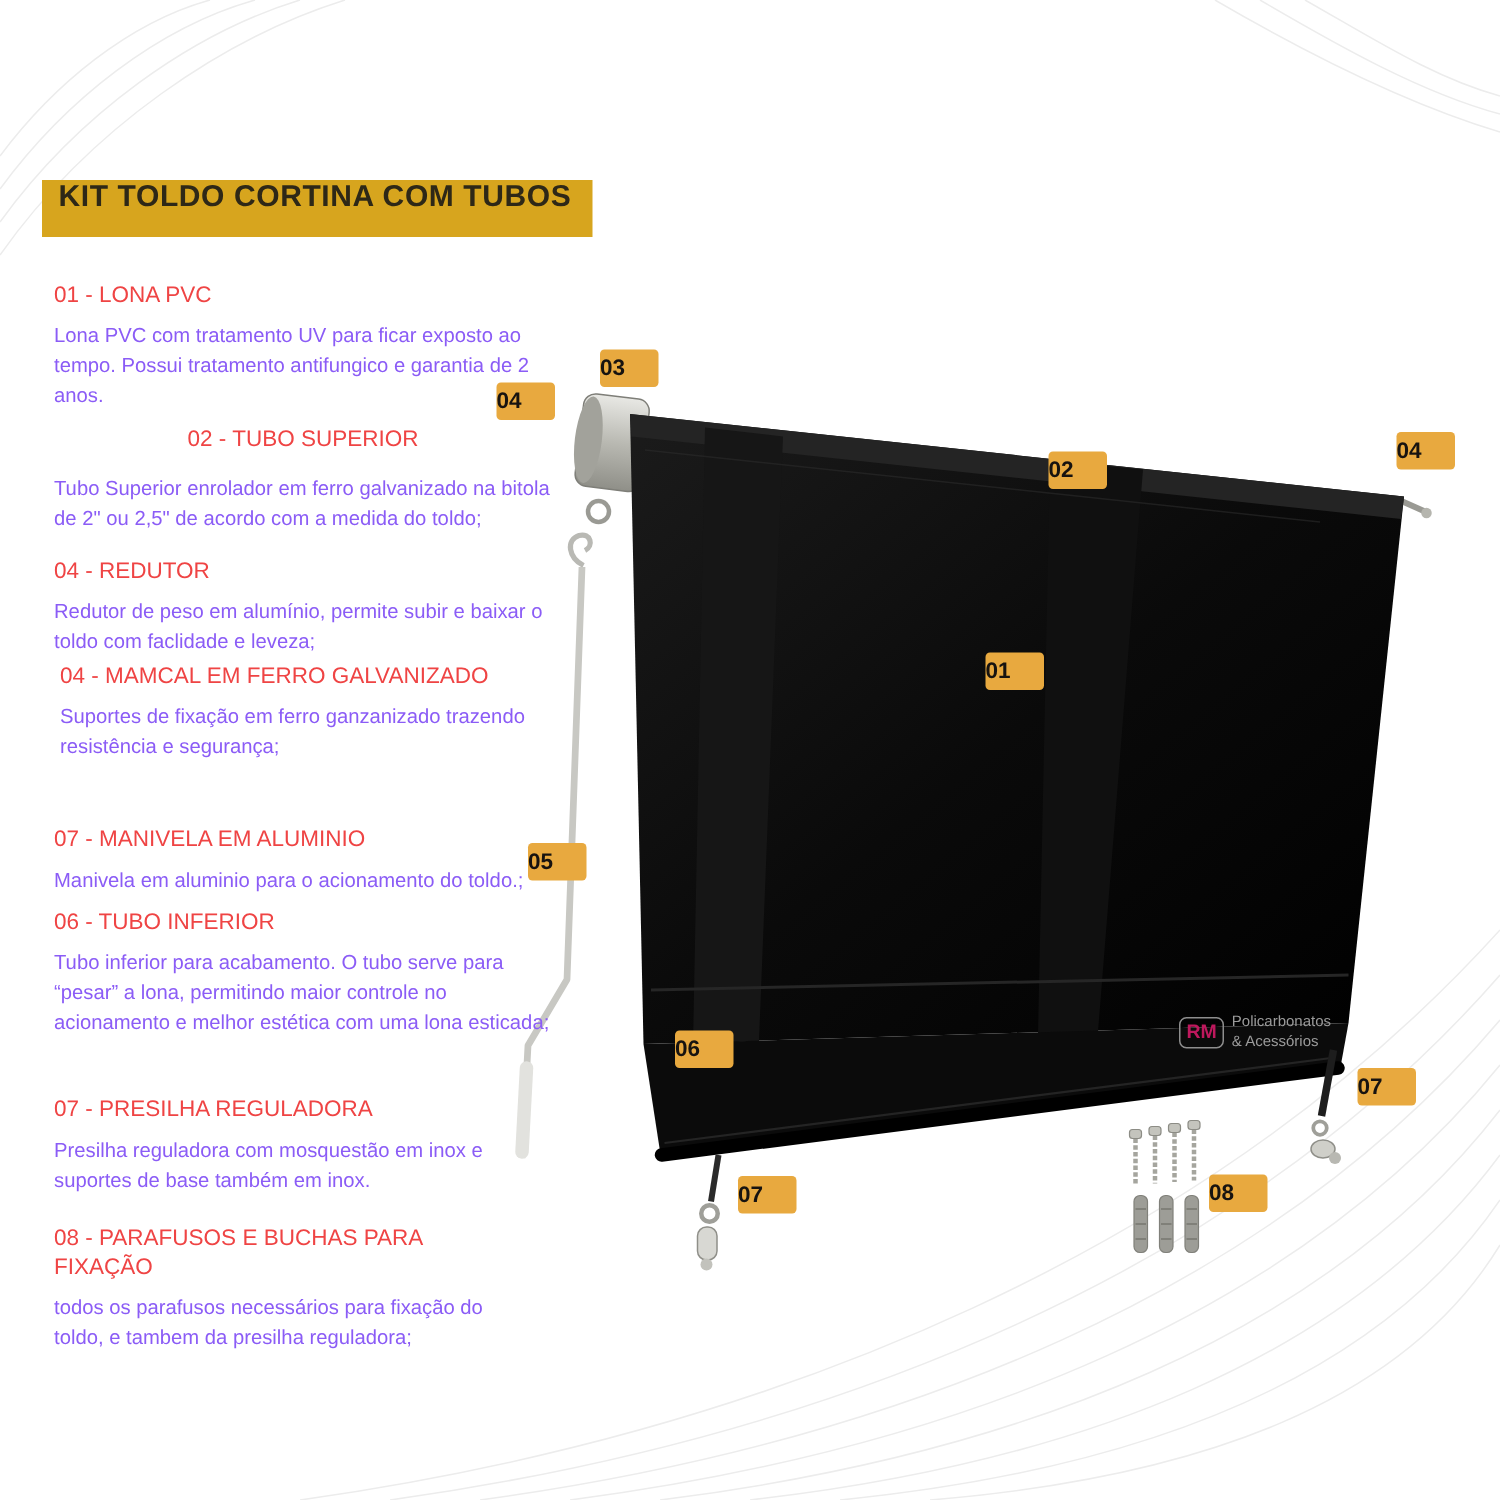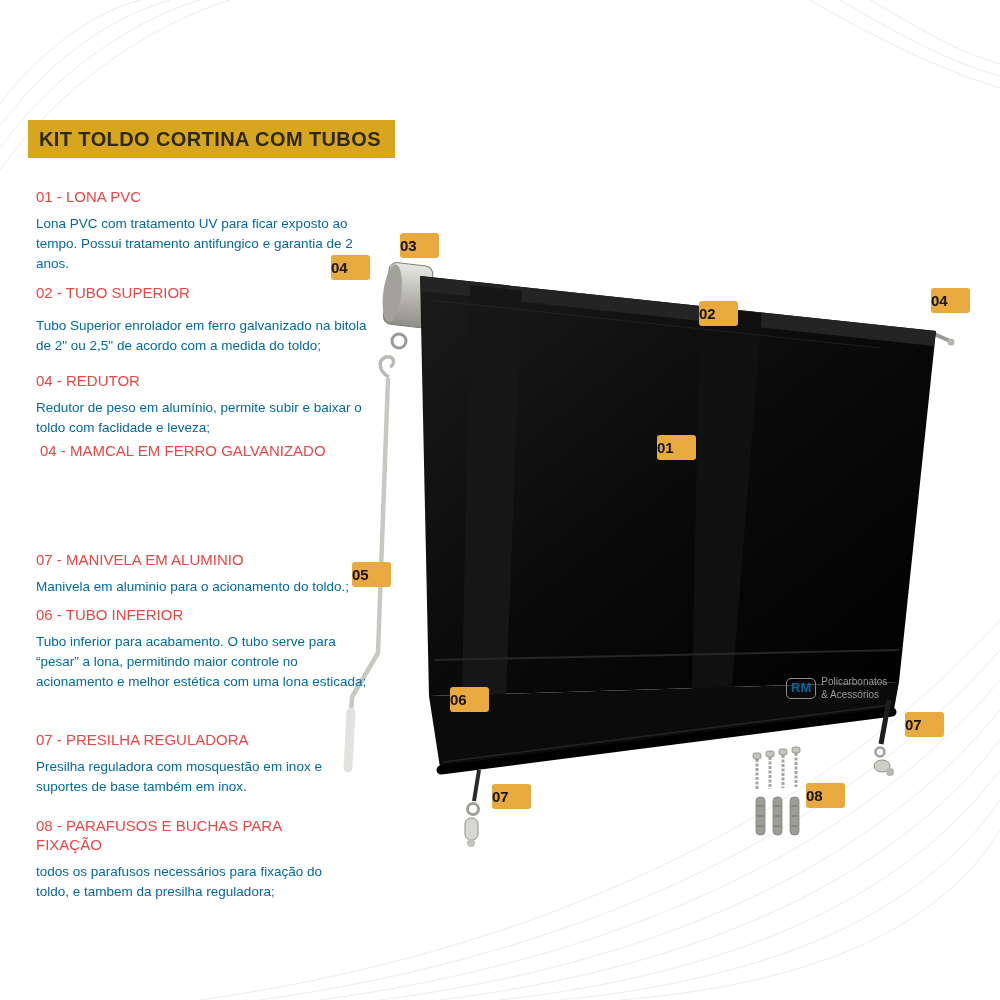--- a/index.html
+++ b/index.html
@@ -11,49 +11,49 @@
     overflow:hidden;
     color:#2b2b2b;
   }
   svg.decor, svg.illus { position:absolute; left:0; top:0; width:1000px; height:1000px; }
   svg.decor { z-index:0; }
   svg.illus { z-index:1; }
 
   .title-banner {
     position:absolute; left:28px; top:120px; height:38px;
     background:#D7A51E;
-    display:inline-flex; align-items:center;
+    display:inline-flex; 
     padding:0 14px 0 11px;
     z-index:2;
   }
   .title-banner h1 {
     font-size:20px; font-weight:700; color:#2e2817;
     letter-spacing:0.4px; white-space:nowrap;
   }
 
   .section { position:absolute; left:36px; width:332px; z-index:2; }
   .section h2 { font-size:15px; font-weight:400; color:#ef4444; margin-bottom:7px; line-height:1.25; }
-  .section.gap h2 { margin-bottom:13px; }
-  .section p { font-size:13.5px; color:#0369a1; line-height:1.5; }
+  .section.gap h2 { margin-bottom:13px;text-align:center; }
+  .section p { font-size:13.5px; color:#8b5cf6; line-height:1.5; }
   .section.indent { left:40px; }
 
   .badge {
     position:absolute; z-index:4;
     width:39px; padding:4px 0;
     background:#E8A93F; color:#171310;
     font-size:15px; font-weight:700; text-align:left;
     border-radius:3px;
   }
 
   .watermark {
     position:absolute; left:786px; top:676px; z-index:3;
     display:flex; align-items:center; gap:5px;
   }
   .wm-logo {
-    border:1.5px solid #8e8e8e; color:#0369a1;
+    border:1.5px solid #8e8e8e; color:#be185d;
     border-radius:5px; font-weight:700; font-size:13px;
     padding:1px 4px 2px 4px; line-height:1.2;
   }
   .wm-text { color:#9b9b9b; font-size:10px; line-height:1.25; }
 </style>
 </head>
 <body>
 
 <svg class="decor" viewBox="0 0 1000 1000" aria-hidden="true">
   <g fill="none" stroke="#ececec" stroke-width="1">
@@ -179,20 +179,21 @@
 <section class="section gap" style="top:284px">
   <h2>02 - TUBO SUPERIOR</h2>
   <p>Tubo Superior enrolador em ferro galvanizado na bitola de 2" ou 2,5" de acordo com a medida do toldo;</p>
 </section>
 <section class="section" style="top:372px">
   <h2>04 - REDUTOR</h2>
   <p>Redutor de peso em alumínio, permite subir e baixar o toldo com faclidade e leveza;</p>
 </section>
 <section class="section indent" style="top:442px">
   <h2>04 - MAMCAL  EM FERRO GALVANIZADO</h2>
+  <p>Suportes de fixação em ferro ganzanizado trazendo resistência e segurança;</p>
 </section>
 <section class="section" style="top:551px">
   <h2>07 - MANIVELA EM ALUMINIO</h2>
   <p>Manivela em aluminio para o acionamento do toldo.;</p>
 </section>
 <section class="section" style="top:606px">
   <h2>06 - TUBO INFERIOR</h2>
   <p>Tubo inferior para acabamento. O tubo serve para “pesar” a lona, permitindo maior controle no acionamento e melhor estética com uma lona esticada;</p>
 </section>
 <section class="section" style="top:731px">

